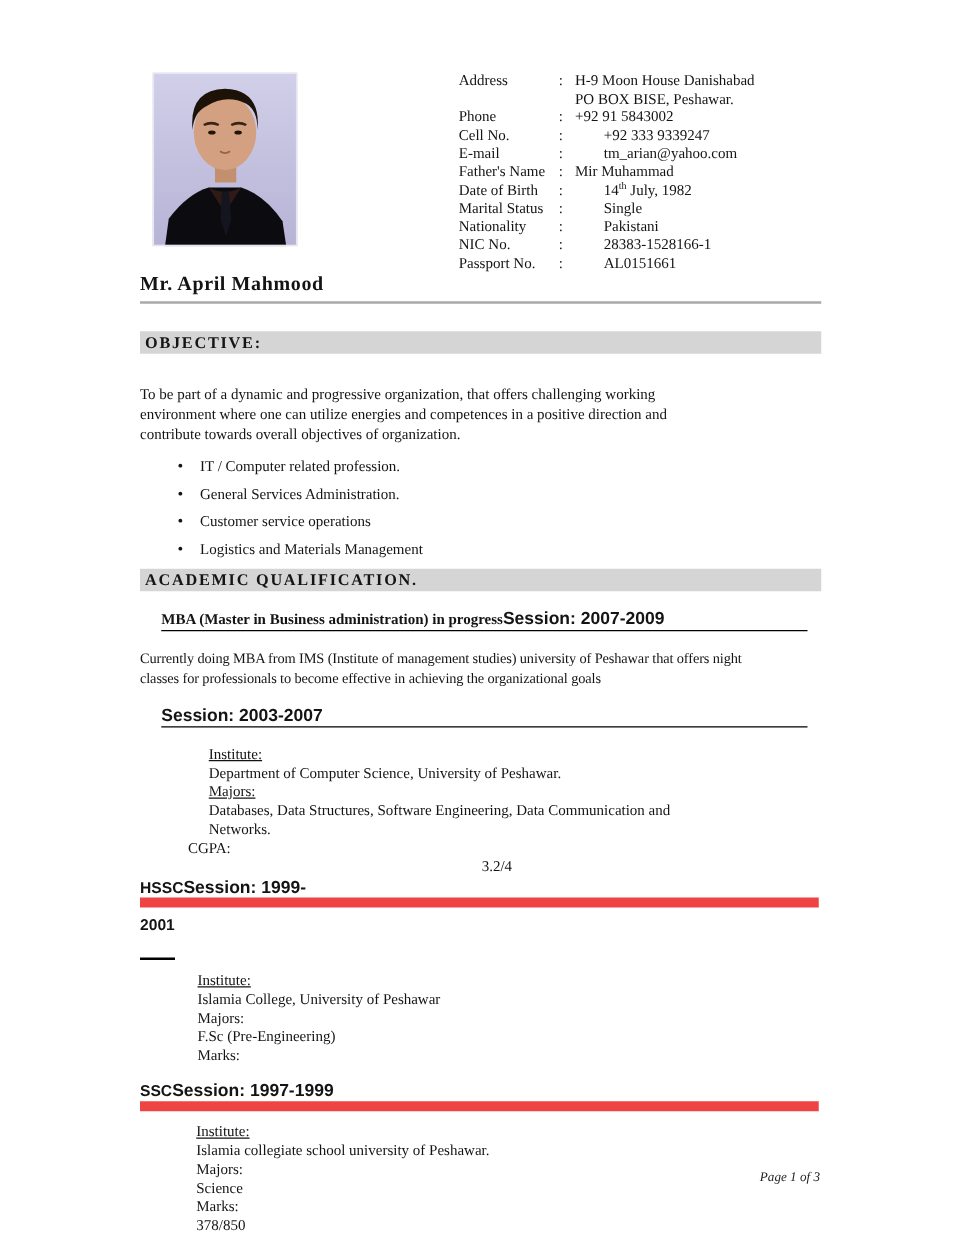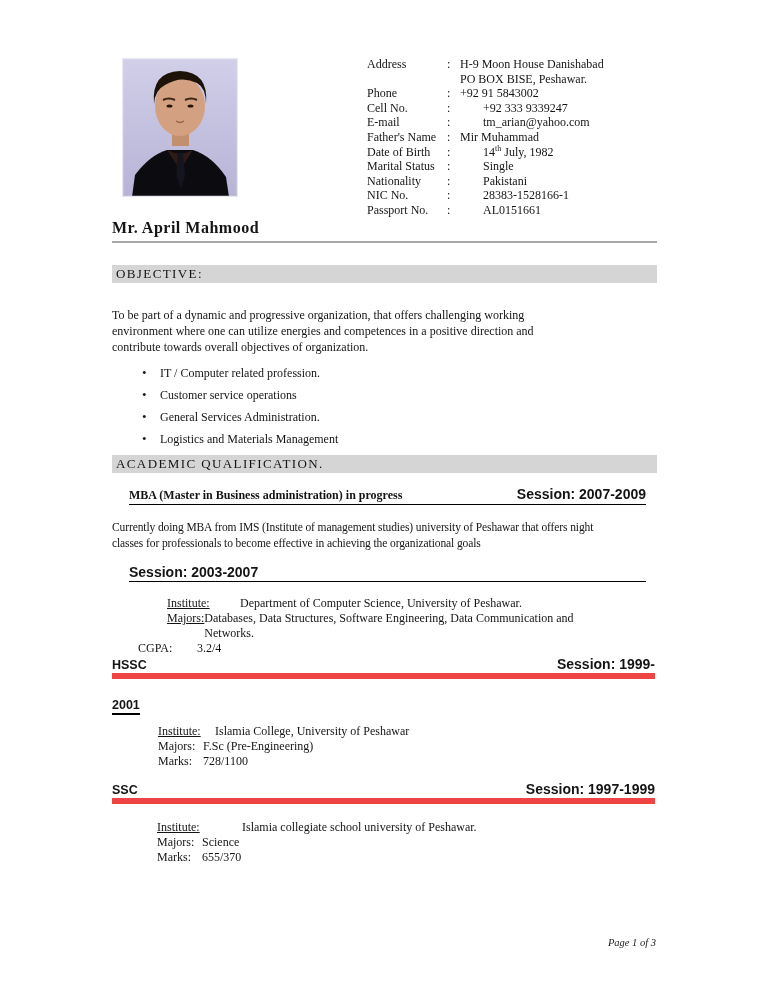--- a/index.html
+++ b/index.html
@@ -13,47 +13,47 @@
   .photo { position:absolute; left:10px; top:1px; width:116px; height:139px; display:block; }
   .contact { position:absolute; left:255px; top:0; width:276px; font-size:12px; line-height:14.6px; }
   .c-row { display:grid; grid-template-columns:80px 13px 1fr; }
   .c-label { white-space:nowrap; }
   .c-value { white-space:nowrap; }
   .c-row.ind .c-value { padding-left:23px; }
   sup { font-size:8px; line-height:0; }
   .candidate-name { margin:2px 0 0 0; font-size:16px; font-weight:bold; letter-spacing:0.5px; line-height:18px; }
   .name-divider { border:none; border-top:2px solid #a9a9a9; margin:4px 0 0 0; }
   
-  .section-bar { background:#d5d5d5; font-weight:normal; font-size:13px; letter-spacing:1.4px;
+  .section-bar { background:#d5d5d5; font-weight:bold; font-size:13px; letter-spacing:1.4px;
     line-height:14px; padding:2px 4px; height:18px; box-sizing:border-box; }
   .bar-objective { margin-top:22px; }
   .bar-academic { margin-top:5px; }
   
   .obj-para { margin-top:24px; font-size:12px; line-height:16px; white-space:pre-line; }
   .relocate { margin-top:20px; padding-left:5px; font-size:12px; line-height:16px; }
   .bullets { margin-top:7px; padding-left:30px; font-size:12px; }
   .bullet-item { display:flex; line-height:22px; }
   .bullet-dot { width:18px; flex:none; }
   .bullet-dot::before { content:"\2022"; font-size:13px; }
   
-  .session-row { display:flex; justify-content:space-between; align-items:baseline; font-weight:bold; }
+  .session-row { display:flex; align-items:baseline; font-weight:bold; }
   .session-row.deg { margin:13px 11px 0 17px; border-bottom:1.5px solid #000; padding-bottom:1px; font-size:12px; }
-  .session-row.cert { margin:0 2px 16px 0; border-bottom:6px solid #ef4444; padding-bottom:1px;
+  .session-row.cert { margin:0 2px 5px 0; border-bottom:8px solid #ef4444; padding-bottom:1px;
     font-family:"Liberation Sans", sans-serif; font-size:12.5px; }
   .session-row.cert.ssc { margin-top:12px; }
   .session-label { font-family:"Liberation Sans", sans-serif; font-size:14px; white-space:nowrap; }
-  .session-wrap { display:inline-block; border-bottom:2px solid #000; padding-bottom:1px;
+  .session-wrap { display:inline-block; border-bottom:2px solid #000; padding-bottom:19px;
     font-family:"Liberation Sans", sans-serif; font-weight:bold; font-size:12.5px; }
   .mba-desc { margin-top:14px; font-size:11.5px; line-height:16px; letter-spacing:-0.1px; white-space:pre-line; }
   
   .details { font-size:12px; line-height:15px; }
   .details.first { margin-top:14px; }
   .details.gap { margin-top:9px; }
-  .dr { display:flex; }
-  .pl55 { padding-left:55px; } .pl46 { padding-left:46px; } .pl26 { padding-left:26px; } .pl45 { padding-left:45px; }
+  .dr { display:flex;flex-direction:column; }
+  .pl55 { padding-left:55px; } .pl46 { padding-left:46px; } .pl26 { padding-left:26px;text-align:center; } .pl45 { padding-left:45px; }
   .lab { flex:none; white-space:nowrap; }
   .u { text-decoration:underline; }
   .w73 { width:73px; } .w59 { width:59px; } .w57 { width:57px; } .w45 { width:45px; } .w85 { width:85px; }
   .val { flex:1; }
   .pre { white-space:pre-line; }
   
   .footer { position:absolute; right:112px; bottom:46px; font-style:italic; font-size:10.5px; color:#222; }
 </style>
 </head>
 <body>
@@ -149,25 +149,25 @@
   <div class="obj-para">To be part of a dynamic and progressive organization, that offers challenging working
 environment where one can utilize energies and competences in a positive direction and
 contribute towards overall objectives of organization.</div>
   <div class="bullets">
     <div class="bullet-item">
         <span class="bullet-dot"></span>
         <span>IT / Computer related profession.</span>
       </div>
     <div class="bullet-item">
         <span class="bullet-dot"></span>
+        <span>General Services Administration.</span>
+      </div>
+    <div class="bullet-item">
+        <span class="bullet-dot"></span>
         <span>Customer service operations</span>
-      </div>
-    <div class="bullet-item">
-        <span class="bullet-dot"></span>
-        <span>General Services Administration.</span>
       </div>
     <div class="bullet-item">
         <span class="bullet-dot"></span>
         <span>Logistics and Materials Management</span>
       </div>
   </div>
 
   <div class="section-bar bar-academic">ACADEMIC QUALIFICATION.</div>
 
   <div class="session-row deg">
@@ -205,37 +205,36 @@
     <div class="dr pl46">
       <span class="lab u w57">Institute:</span>
       <span class="val">Islamia College, University of Peshawar</span>
     </div>
     <div class="dr pl46">
       <span class="lab w45">Majors:</span>
       <span class="val">F.Sc (Pre-Engineering)</span>
     </div>
     <div class="dr pl46">
       <span class="lab w45">Marks:</span>
-      <span class="val">728/1100</span>
     </div>
   </div>
 
   <div class="session-row cert ssc">
     <span>SSC</span>
     <span class="session-label">Session: 1997-1999</span>
   </div>
   <div class="details gap">
     <div class="dr pl45">
       <span class="lab u w85">Institute:</span>
       <span class="val">Islamia collegiate school university of Peshawar.</span>
     </div>
     <div class="dr pl45">
       <span class="lab w45">Majors:</span>
       <span class="val">Science</span>
     </div>
     <div class="dr pl45">
       <span class="lab w45">Marks:</span>
-      <span class="val">655/370</span>
+      <span class="val">378/850</span>
     </div>
   </div>
 
   <div class="footer">Page 1 of 3</div>
 </div>
 
 </body></html>

